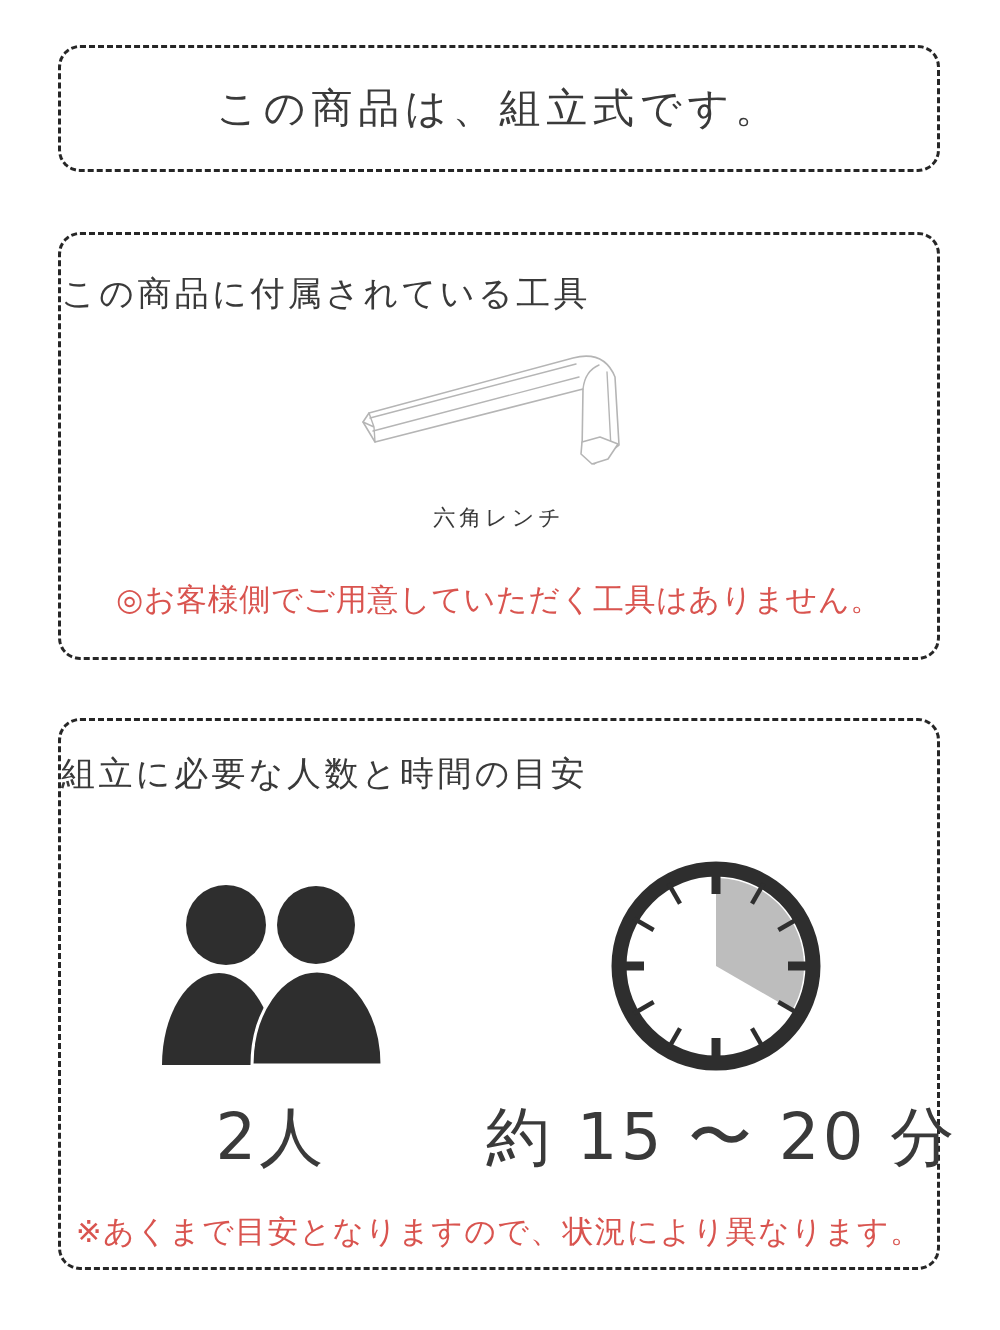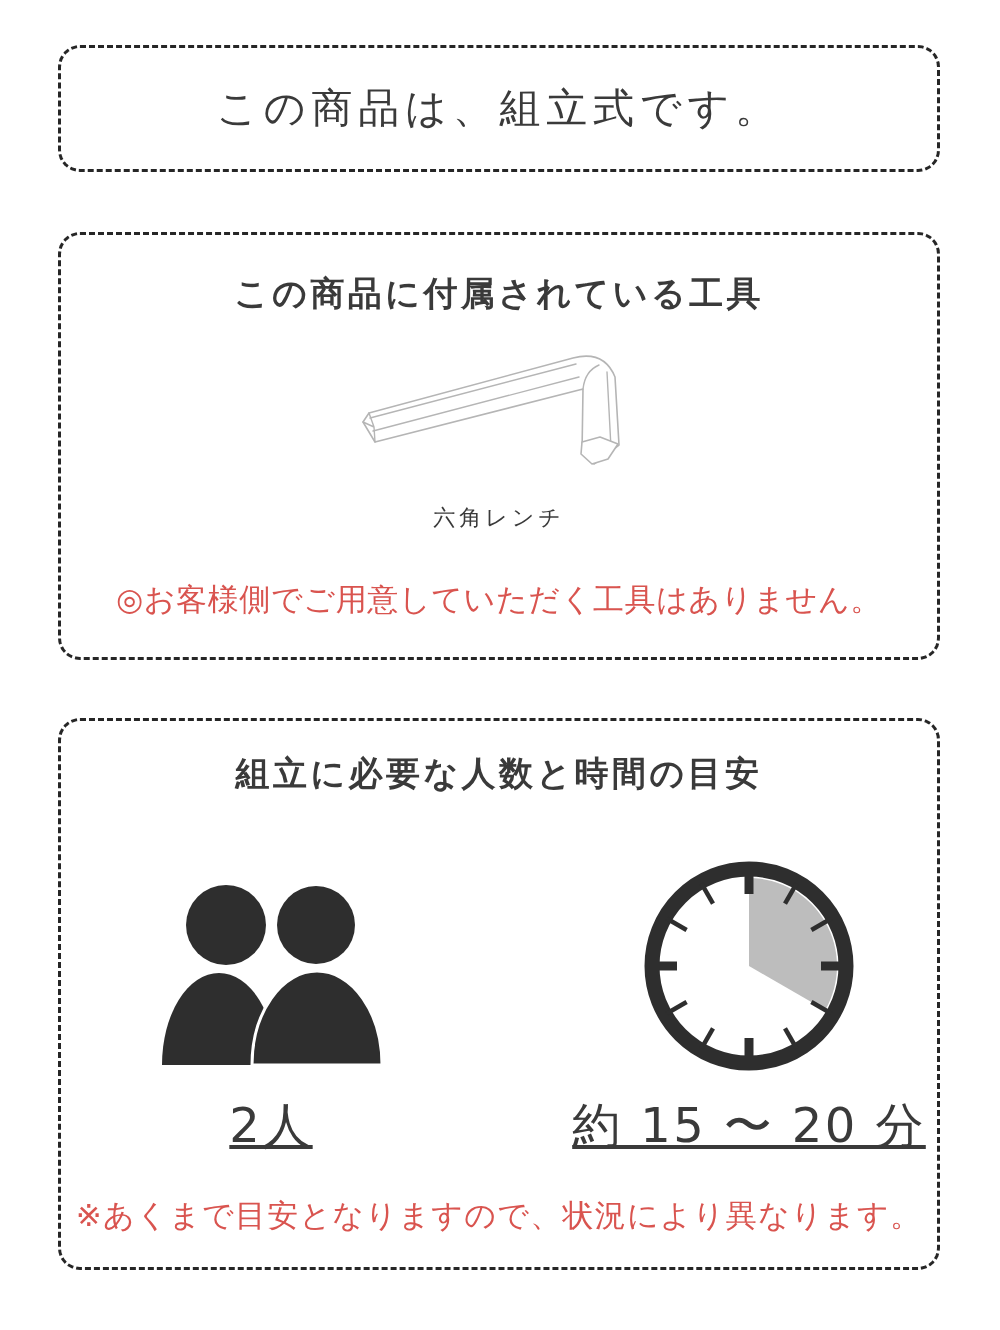--- a/index.html
+++ b/index.html
@@ -16,42 +16,42 @@
   .box{
     position:absolute;left:58px;width:882px;
     border:3px dashed var(--border_dark);
     border-radius:22px;background:var(--background);
   }
   .box1{top:45px;height:127px;display:flex;align-items:center;justify-content:center;}
   .box2{top:232px;height:428px;}
   .box3{top:718px;height:552px;}
   .notice-text{font-size:41px;letter-spacing:0.14em;white-space:nowrap;}
   .section-title{
-    position:absolute;left:0;width:100%;text-align:center;
-    font-size:34px;font-weight:bold;letter-spacing:0.10em;white-space:nowrap;
+    position:absolute;left:0;width:100%;text-align:left;
+    font-size:34px;font-weight:normal;letter-spacing:0.10em;white-space:nowrap;
   }
   .box2 .section-title{top:36px;}
   .box3 .section-title{top:30px;}
   .wrench-wrap{position:absolute;left:297px;top:112px;width:320px;height:135px;}
   .tool-name{
     position:absolute;top:268px;left:0;width:100%;text-align:center;
     font-size:22px;letter-spacing:0.18em;
   }
   .red-note{
     position:absolute;left:0;width:100%;text-align:center;
     color:var(--accent_red);font-weight:normal;font-size:31px;letter-spacing:0.02em;white-space:nowrap;
   }
   .box2 .red-note{top:344px;}
-  .box3 .red-note{top:474px;letter-spacing:0.04em;}
+  .box3 .red-note{top:490px;letter-spacing:0.04em;}
   .icon-group{position:absolute;text-align:center;}
   .people-group{left:60px;top:140px;width:300px;}
-  .clock-group{left:458px;top:135px;width:460px;}
+  .clock-group{left:425px;top:135px;width:460px;}
   .people-svg{width:230px;height:205px;display:block;margin:2px auto 0;}
   .clock-svg{width:220px;height:220px;display:block;margin:0 auto;}
-  .big-label{font-size:48px;letter-spacing:0.05em;margin-top:26px;white-space:nowrap;text-decoration:underline;}
+  .big-label{font-size:64px;letter-spacing:0.05em;margin-top:26px;white-space:nowrap;}
   .clock-group .big-label{margin-top:18px;}
   svg{overflow:visible;}
   .wrench-stroke{fill:#ffffff;stroke:var(--wrench_line);stroke-width:1.6;stroke-linejoin:round;}
   .wrench-line{fill:none;stroke:var(--wrench_line);stroke-width:1.4;stroke-linejoin:round;stroke-linecap:round;}
   .dark{fill:var(--icon_dark);}
   .tick{stroke:var(--icon_dark);}
 </style>
 </head>
 <body>
 

